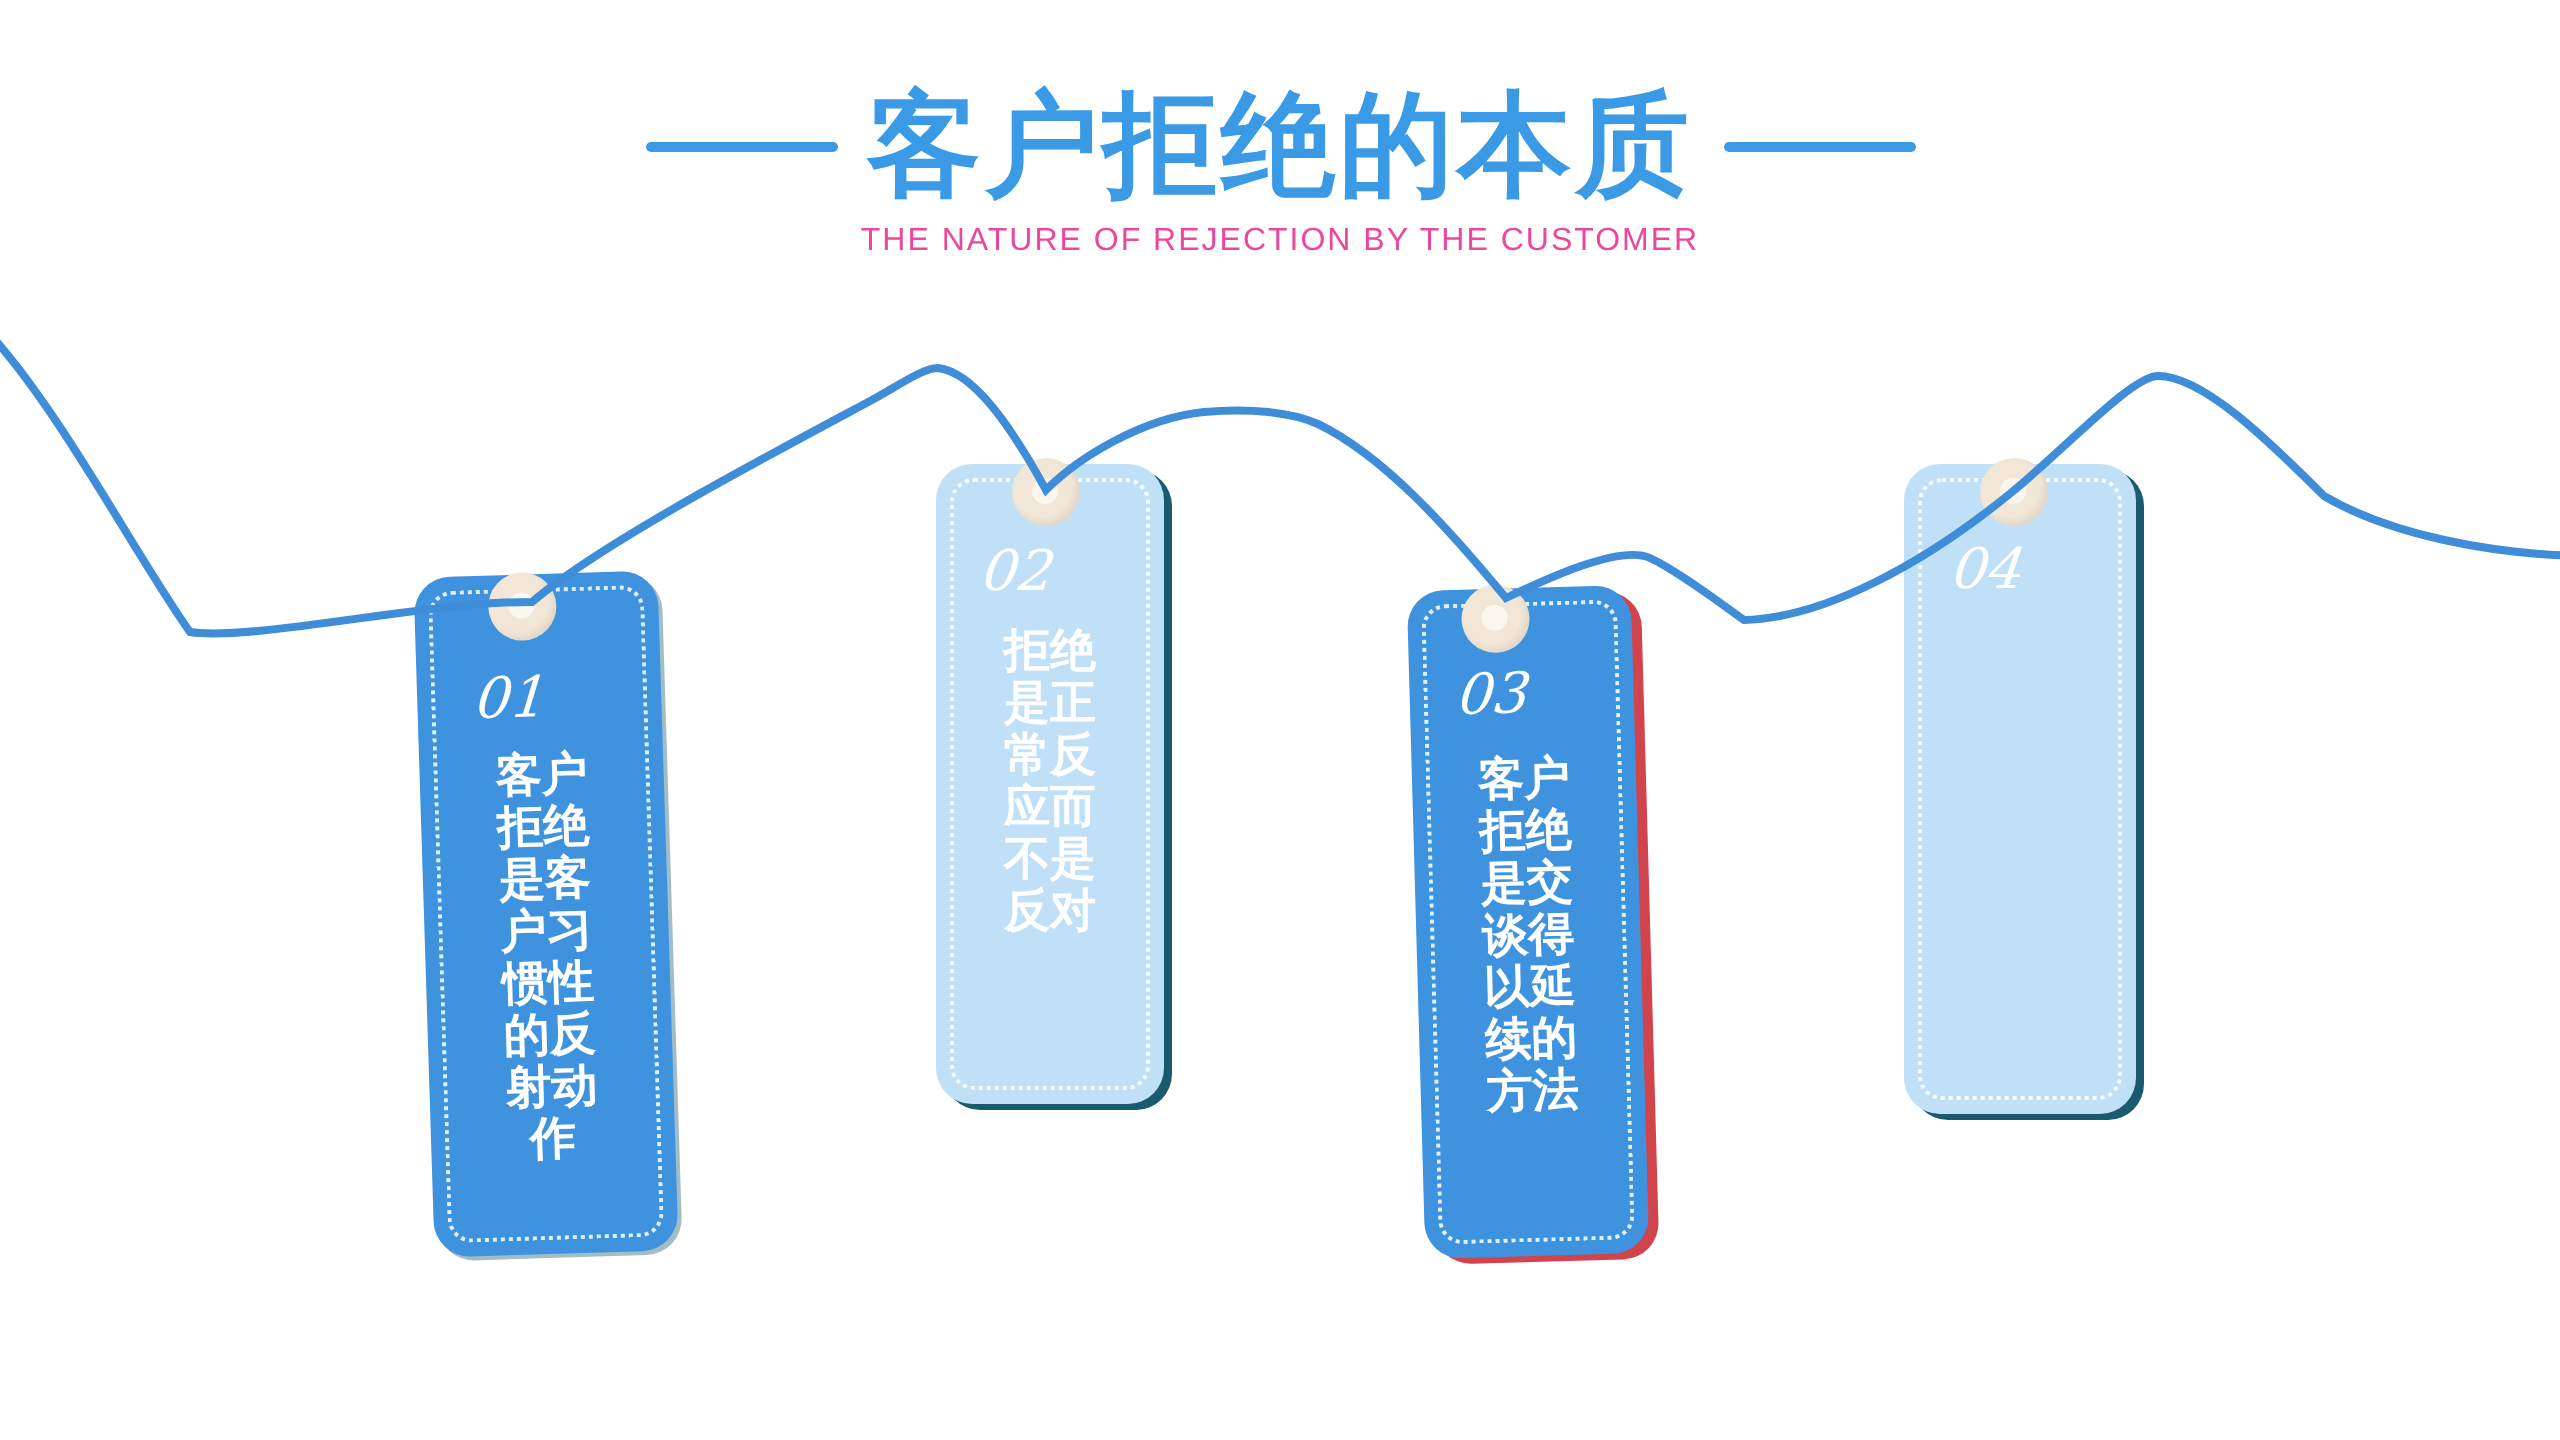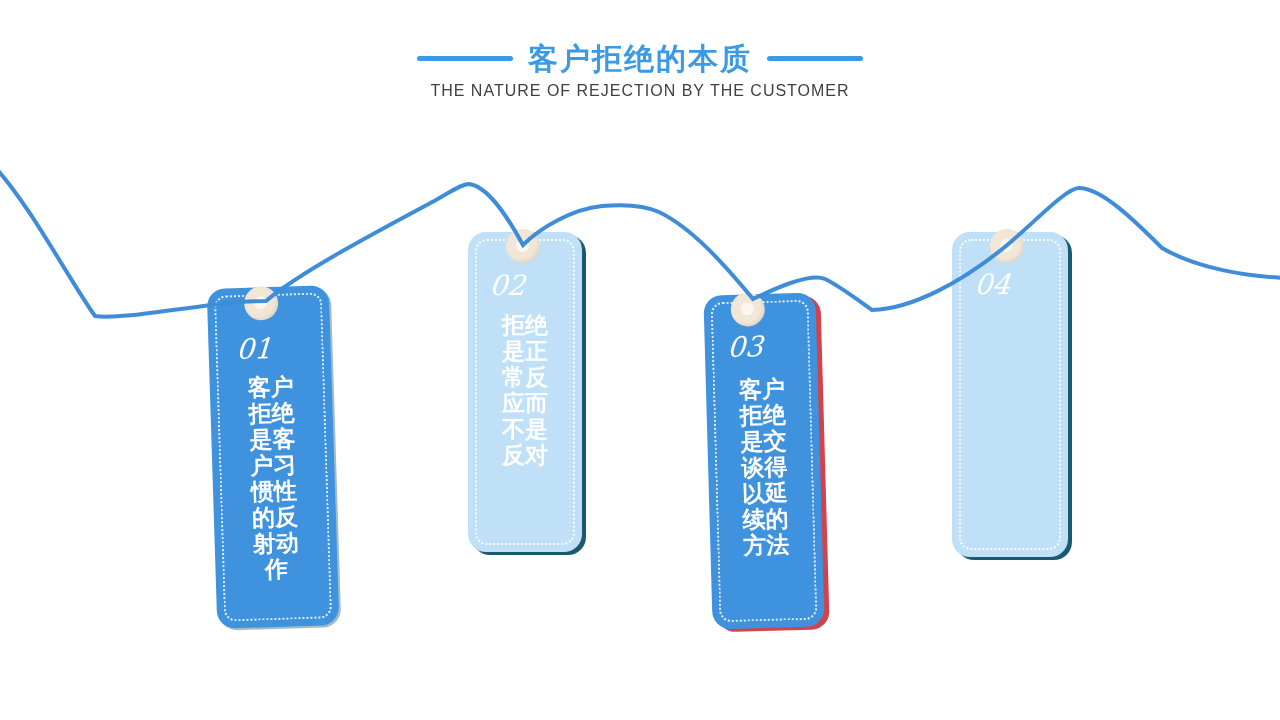--- a/index.html
+++ b/index.html
@@ -14,25 +14,25 @@
   .header{
     position:absolute;top:42px;left:0;width:100%;
     display:flex;flex-direction:column;align-items:center;z-index:4;
   }
   .title-row{display:flex;align-items:center;gap:15px;}
   .dash{
     width:96px;height:5px;border-radius:3px;background:#3b9ae6;
     display:inline-block;
   }
   .title{
-    margin:0;font-size:30px;line-height:1.1;font-weight:bold;
+    margin:0;font-size:57px;line-height:1.1;font-weight:bold;
     color:#3b9ae6;letter-spacing:2px;white-space:nowrap;
   }
   .subtitle{
-    margin-top:7px;font-size:16px;color:#404040;letter-spacing:1px;
+    margin-top:7px;font-size:16px;color:#ec4899;letter-spacing:1px;
     white-space:nowrap;
   }
 
   
   .rope{position:absolute;inset:0;width:1280px;height:720px;z-index:3;pointer-events:none;}
   .rope path{fill:none;stroke:#3f8cd8;stroke-width:4;stroke-linecap:round;}
 
   
   .tag{
     position:absolute;border-radius:18px;z-index:2;

